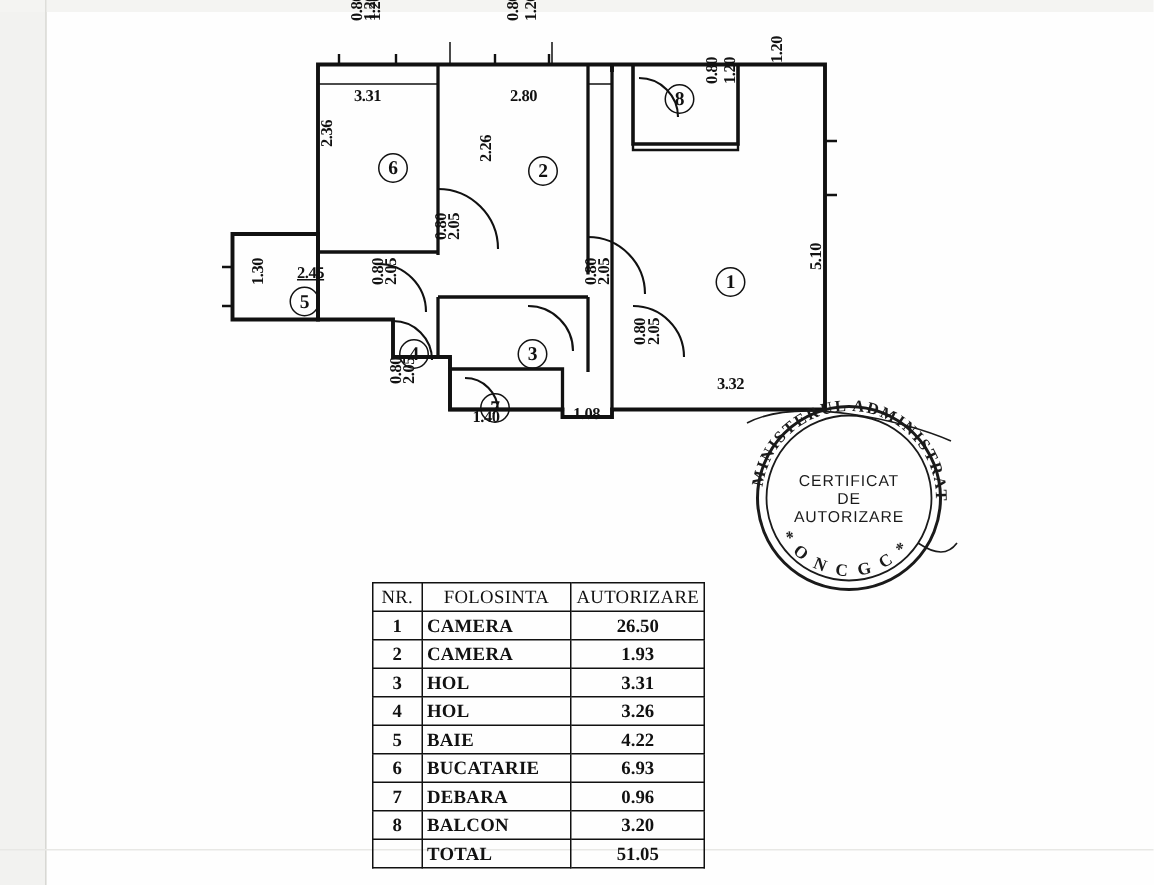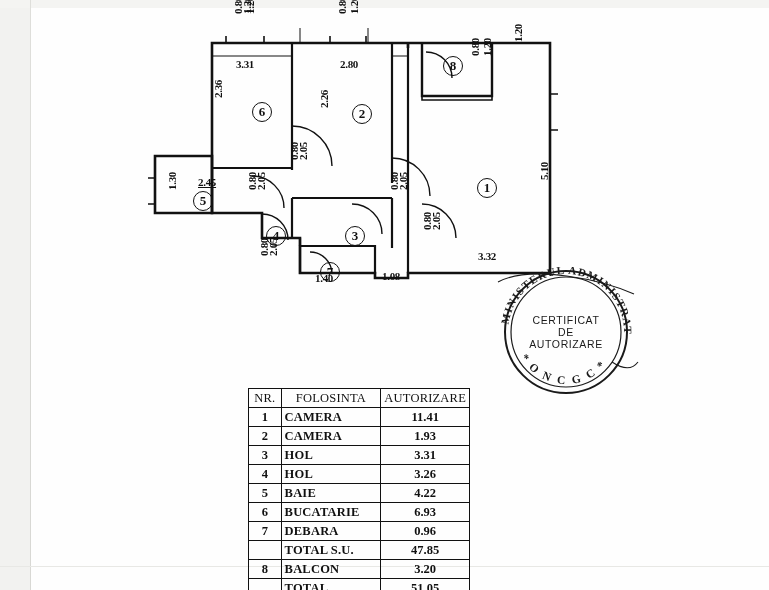--- a/index.html
+++ b/index.html
@@ -242,21 +242,21 @@
         <tr>
           <th>NR.</th>
           <th>FOLOSINTA</th>
           <th>AUTORIZARE</th>
         </tr>
       </thead>
       <tbody>
         <tr>
           <td class="c-nr">1</td>
           <td class="c-use">CAMERA</td>
-          <td class="c-area">11.41</td>
+          <td class="c-area">26.50</td>
         </tr>
         <tr>
           <td class="c-nr">2</td>
           <td class="c-use">CAMERA</td>
           <td class="c-area">1.93</td>
         </tr>
         <tr>
           <td class="c-nr">3</td>
           <td class="c-use">HOL</td>
           <td class="c-area">3.31</td>
@@ -275,25 +275,20 @@
           <td class="c-nr">6</td>
           <td class="c-use">BUCATARIE</td>
           <td class="c-area">6.93</td>
         </tr>
         <tr>
           <td class="c-nr">7</td>
           <td class="c-use">DEBARA</td>
           <td class="c-area">0.96</td>
         </tr>
         <tr>
-          <td class="c-nr"></td>
-          <td class="c-use">TOTAL S.U.</td>
-          <td class="c-area">47.85</td>
-        </tr>
-        <tr>
           <td class="c-nr">8</td>
           <td class="c-use">BALCON</td>
           <td class="c-area">3.20</td>
         </tr>
         <tr>
           <td class="c-nr"></td>
           <td class="c-use">TOTAL</td>
           <td class="c-area">51.05</td>
         </tr>
       </tbody>

